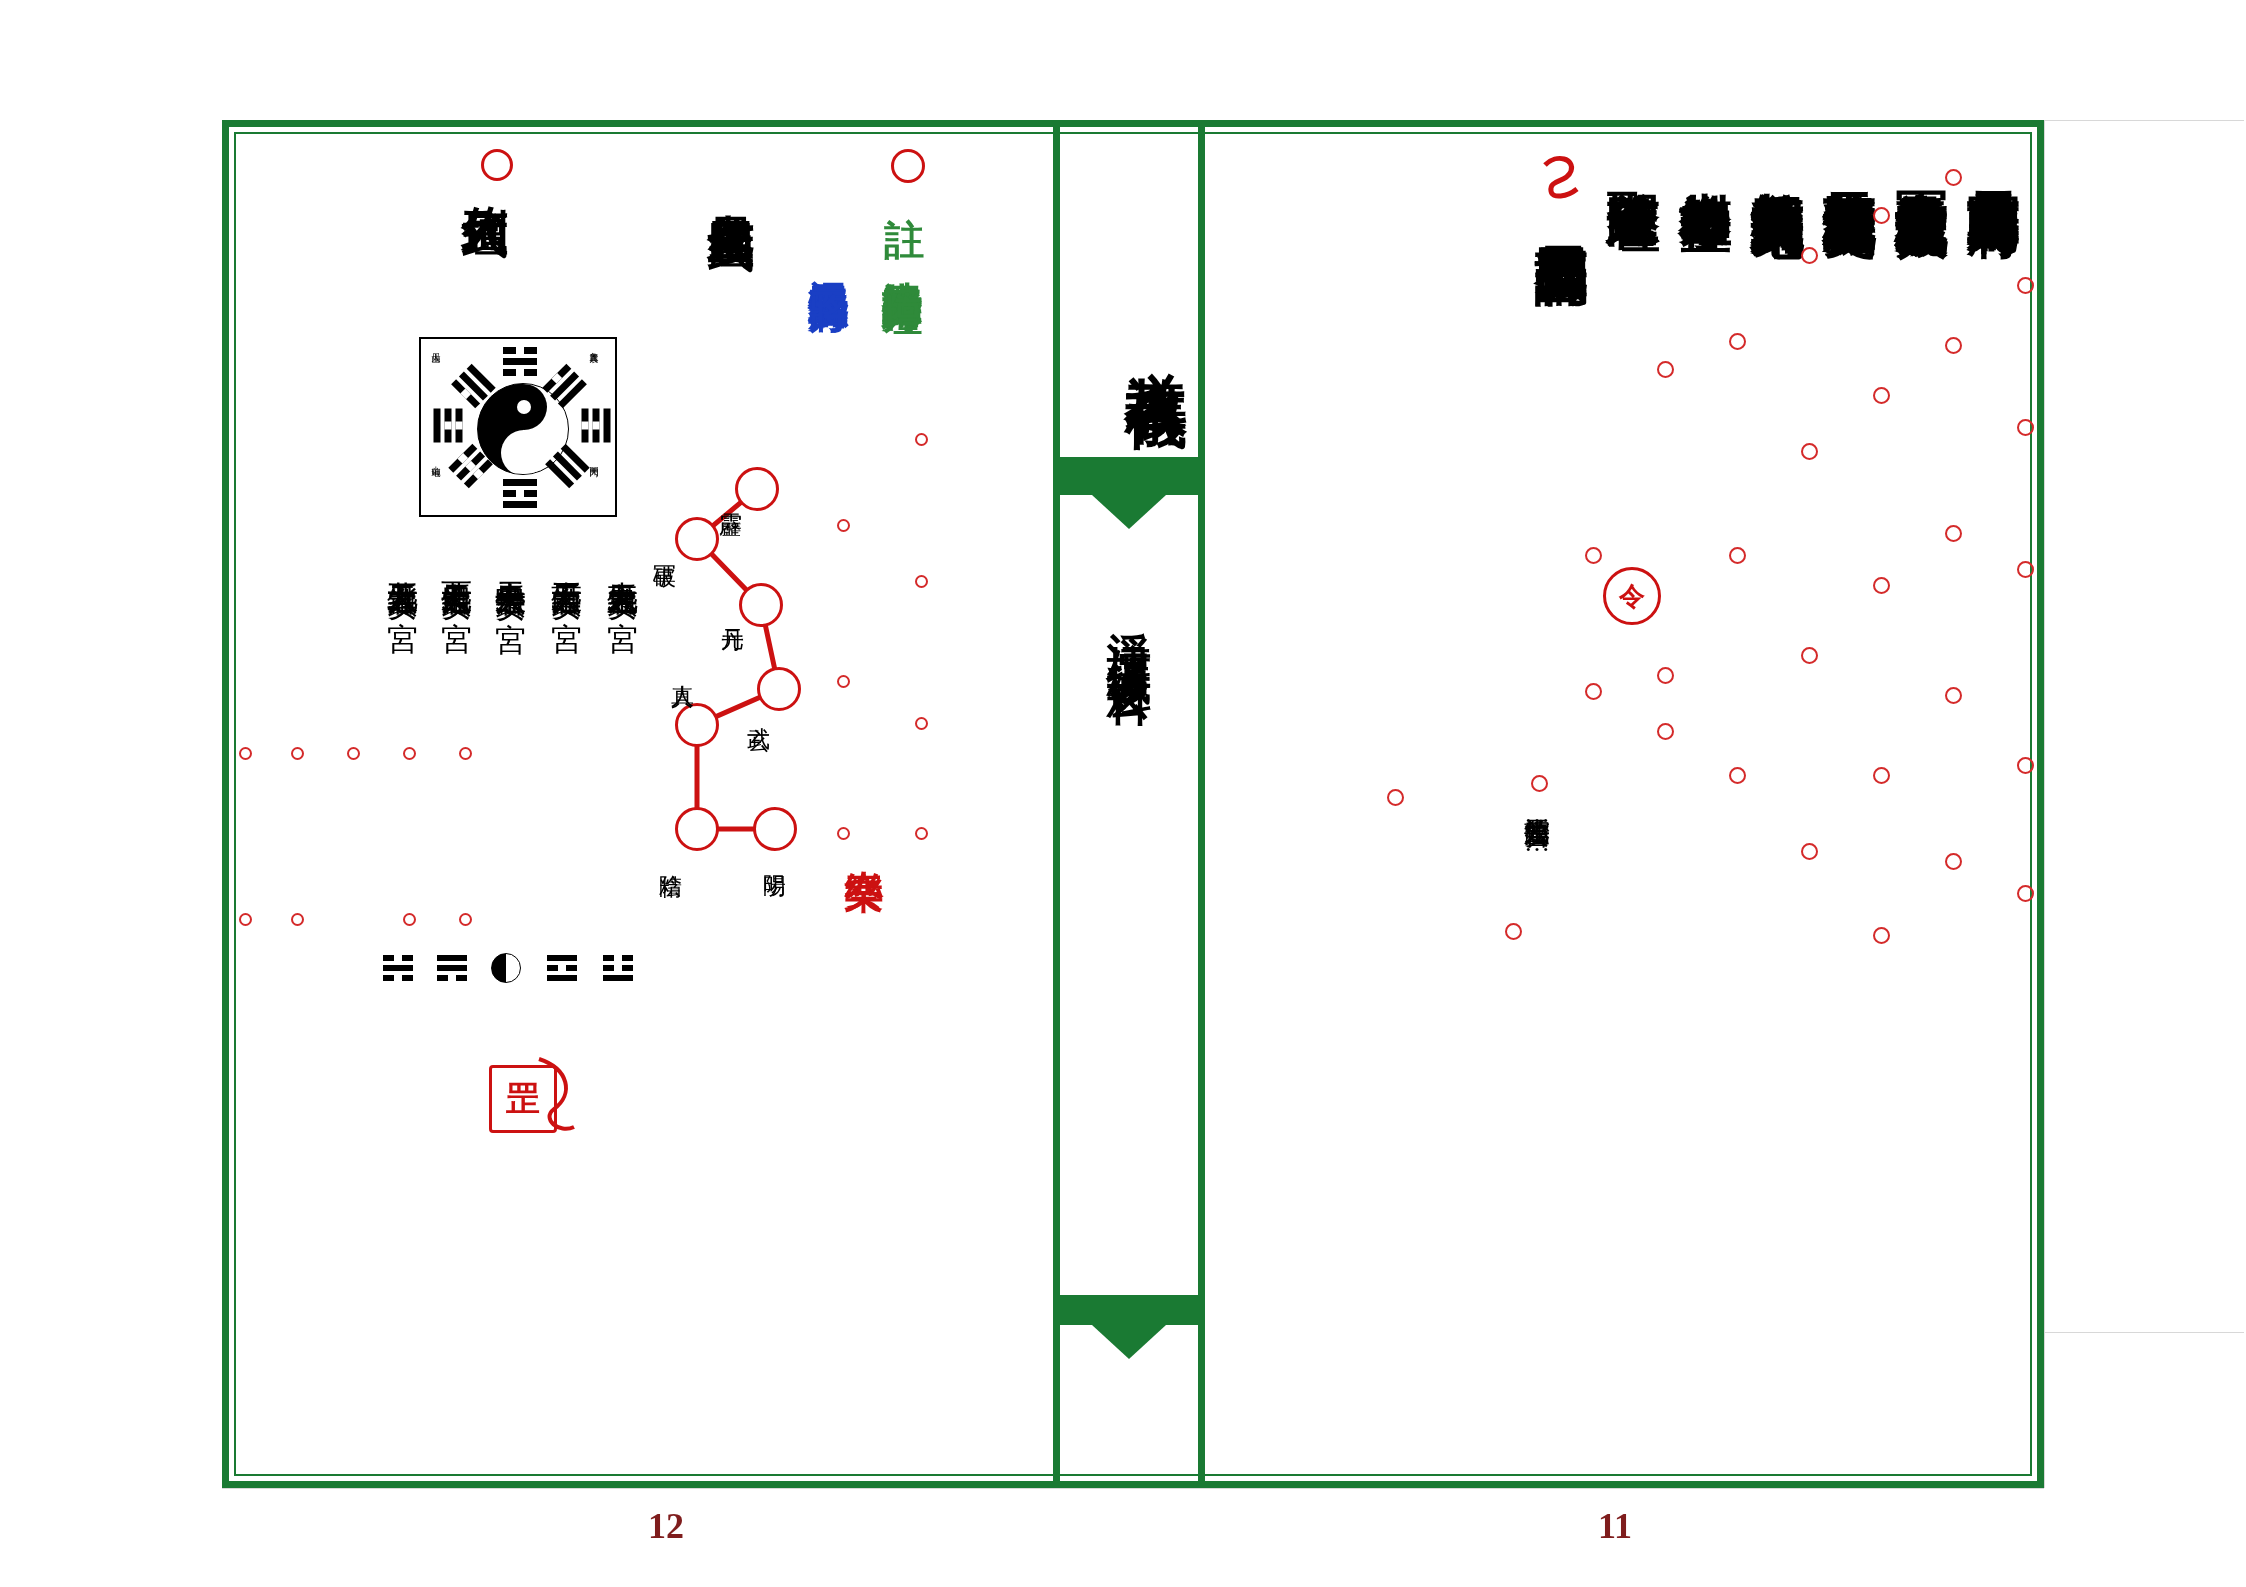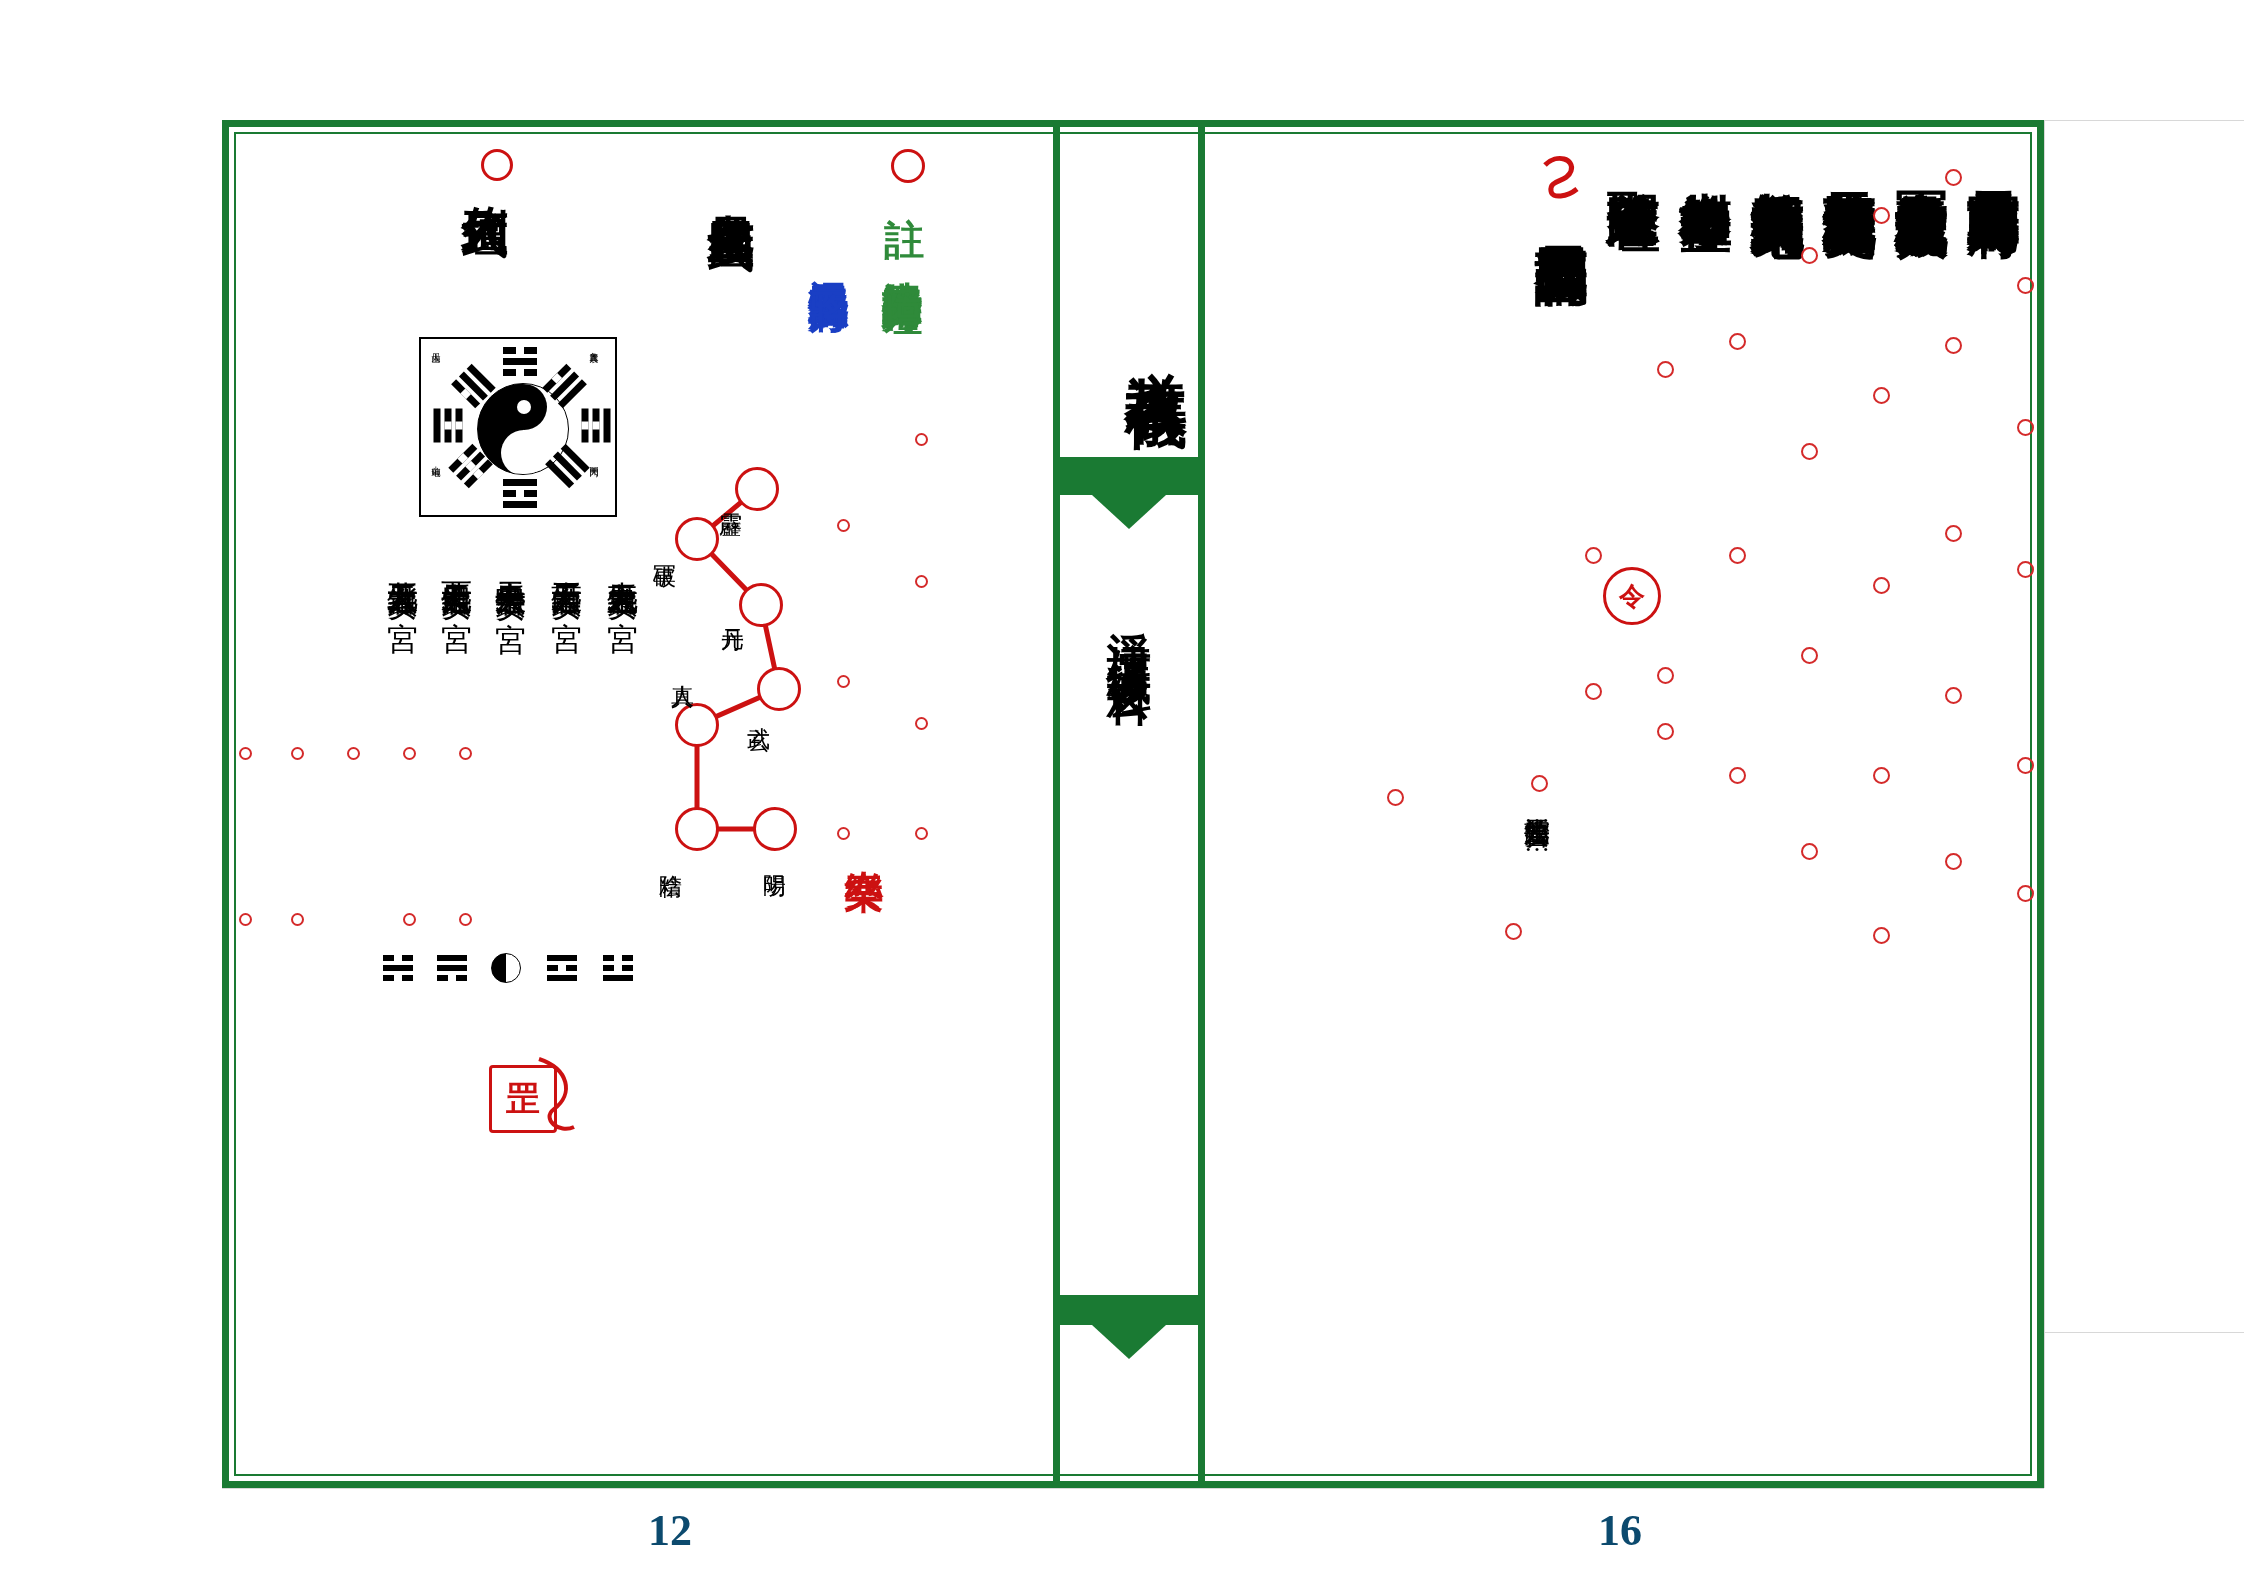--- a/index.html
+++ b/index.html
@@ -352,23 +352,23 @@
     height: 28px;
     border-radius: 50%;
     background: linear-gradient(90deg, #000 50%, #fff 50%);
     border: 1px solid #000;
     overflow: hidden;
   }
 
   
   .page-number {
     position: absolute;
-    font-size: 44px;
-    font-weight: bold;
-    color: #0c4a6e;
+    font-size: 36px;
+    font-weight: bold;
+    color: #7f1d1d;
     font-family: "Liberation Serif", "DejaVu Serif", serif;
   }
 
   
   .guide {
     position: absolute;
     background: #d8d8d8;
   }
 </style>
 </head>
@@ -625,15 +625,15 @@
       <div class="dot big" style="left:452px; top:596px;"></div>
       <div class="dot big" style="left:380px; top:420px;"></div>
       <div class="dot big" style="left:380px; top:556px;"></div>
       <div class="dot big" style="left:326px; top:648px;"></div>
       <div class="dot big" style="left:182px; top:662px;"></div>
       <div class="dot big" style="left:300px; top:796px;"></div>
     </div>
   </div>
 
   <div class="page-number" style="left:648px; top:1505px;">12</div>
-  <div class="page-number" style="left:1598px; top:1505px;">16</div>
+  <div class="page-number" style="left:1598px; top:1505px;">11</div>
 
 </div>
 
 </body></html>

